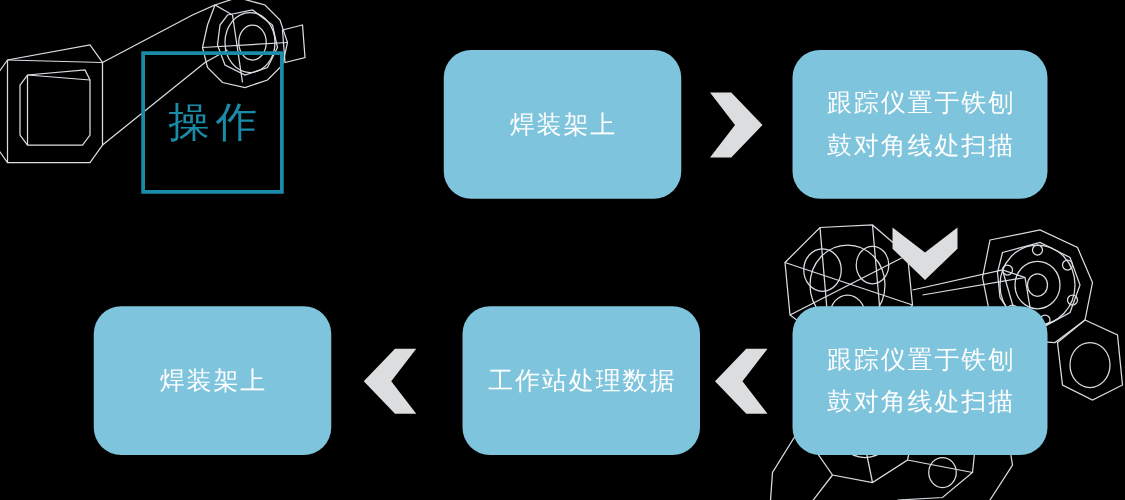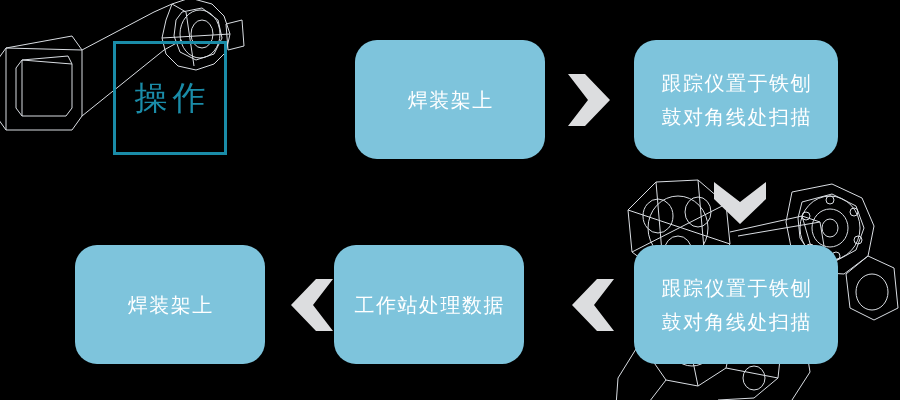--- a/index.html
+++ b/index.html
@@ -95,21 +95,21 @@
     font-size: 20px;
     line-height: 34px;
     letter-spacing: 1.5px;
     text-indent: 1.5px;
     white-space: nowrap;
   }
 
   #box-1 { left: 355px; top: 40px;  width: 190px; height: 119px; }
   #box-2 { left: 634px; top: 40px;  width: 204px; height: 119px; }
   #box-3 { left: 634px; top: 245px; width: 204px; height: 119px; }
-  #box-4 { left: 334px; top: 245px; width: 190px; height: 119px; }
+  #box-4 { left: 370px; top: 245px; width: 190px; height: 119px; }
   #box-5 { left: 75px;  top: 245px; width: 190px; height: 119px; }
 
   
   .chev {
     position: absolute;
     z-index: 2;
   }
   .chev svg { display: block; width: 100%; height: 100%; }
   .chev polygon { fill: #dcdddf; }
 

